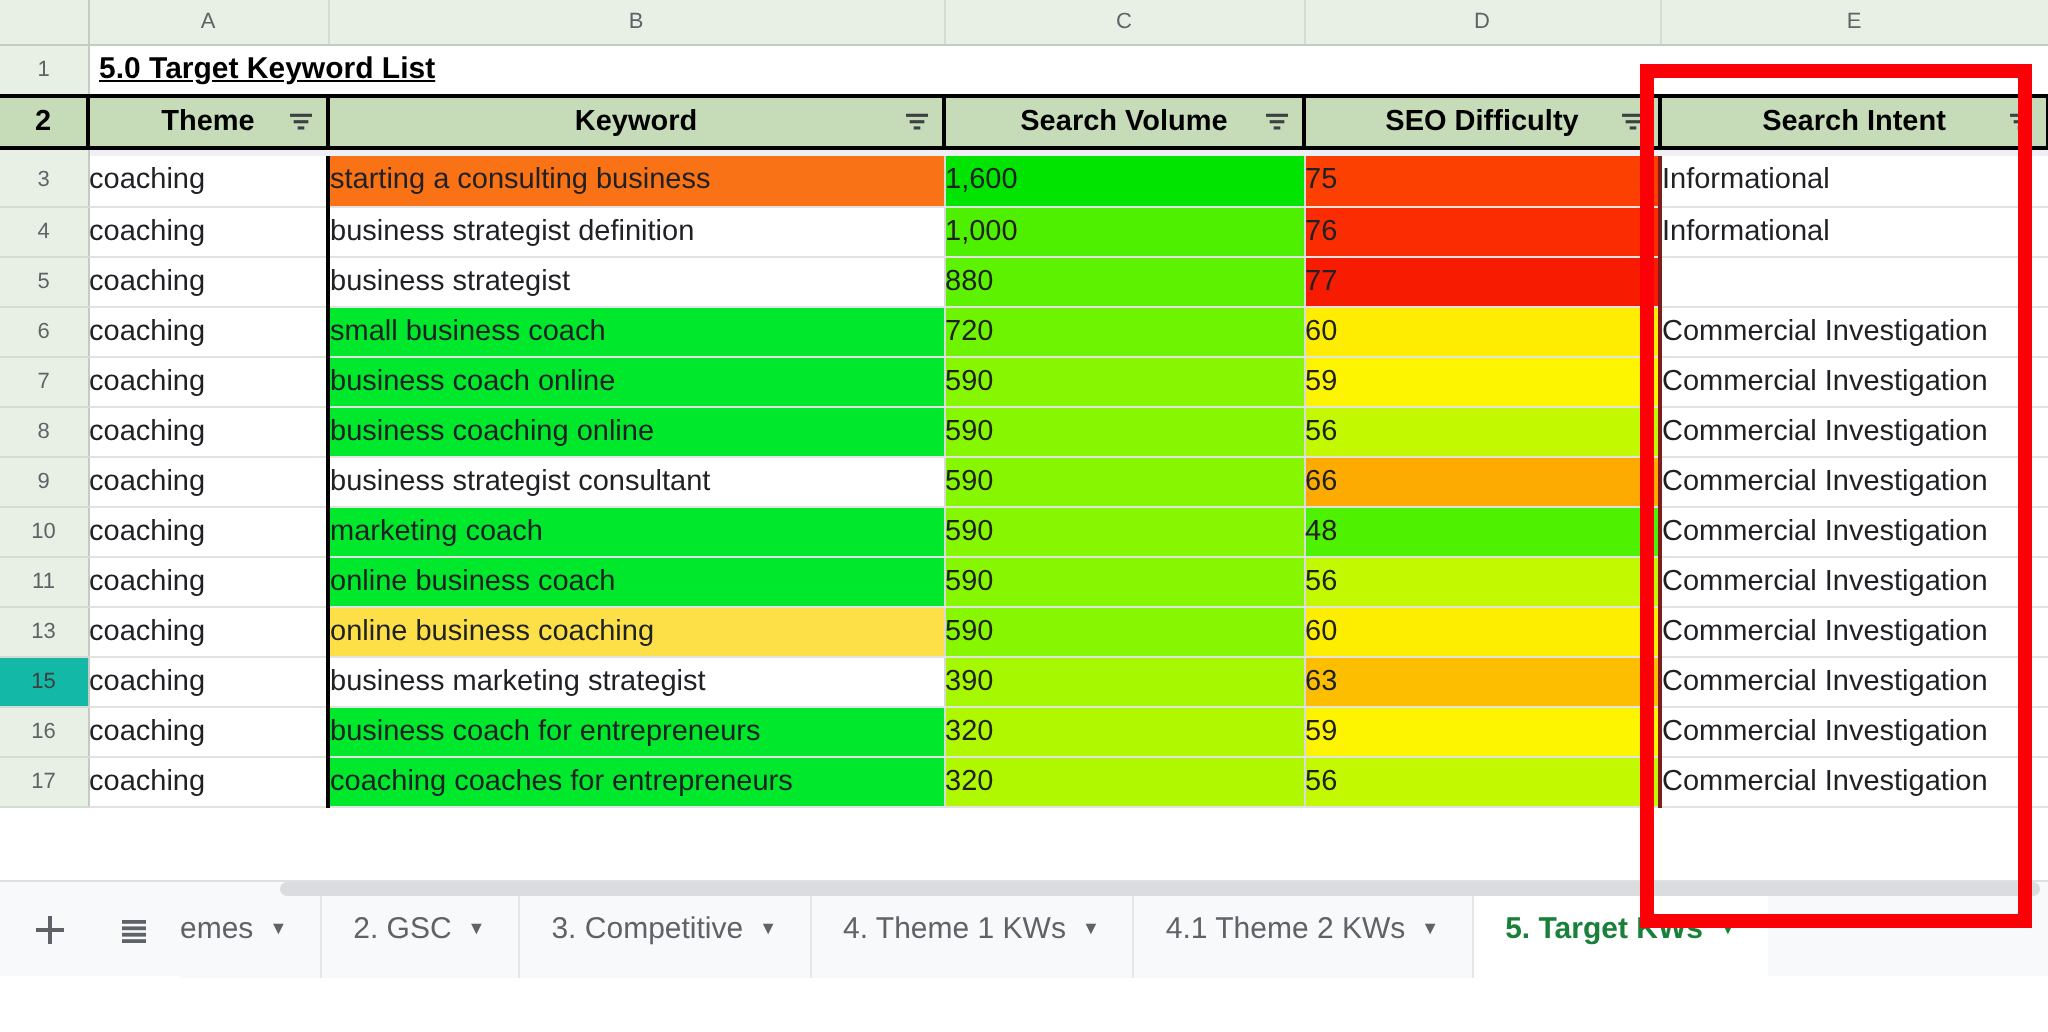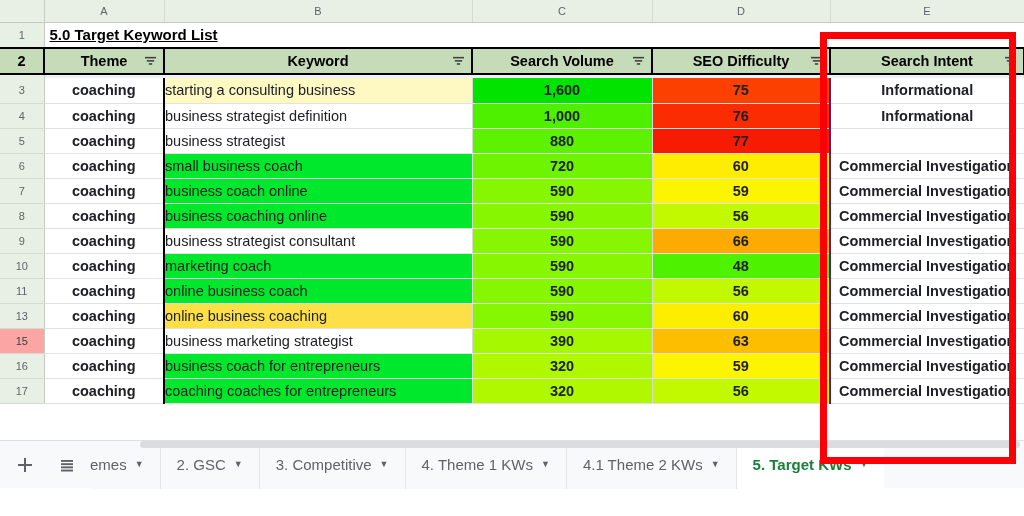--- a/index.html
+++ b/index.html
@@ -36,29 +36,29 @@
   }
   .colhdr.corner { background:#e8f0e5; border-right:1px solid #c3ccc0; }
 
   
   .rowhdr {
     background:#e8f0e5; color:#5f6368; font-size:11px;
     text-align:center; vertical-align:middle;
     border-right:1px solid #c3ccc0; border-bottom:1px solid #d4dbd2;
     width:44px;
   }
-  .rowhdr.sel { background:#fca5a5; color:#3c4043;margin-left:40px; }
+  .rowhdr.sel { background:#14b8a6; color:#3c4043;margin-left:40px; }
 
   
   .cell {
     font-size:14.5px; color:#202124; vertical-align:middle;
     border-right:1px solid #d9d9d9; border-bottom:1px solid #e2e2e2;
     white-space:nowrap; overflow:visible; height:25px;
   }
-  .ctr { text-align:center;font-weight:bold; }
+  .ctr { text-align:left; }
   .lft { text-align:left; padding-left:5px; }
 
   
   tr.row-title .cell { height:26px; background:#ffffff; border-right:none; border-bottom:1px solid #e2e2e2;}
   .title-text {
     font-weight:bold; font-size:15px; color:#000;
     text-decoration:underline; padding-left:5px;
   }
   tr.row-title .filler { background:#ffffff; border-bottom:1px solid #e2e2e2; }
 
@@ -76,21 +76,21 @@
   .hdr-label { flex:0 0 auto; }
   .filter-ico { position:absolute; right:6px; top:50%; transform:translateY(-50%);
                 width:13px; height:11px; display:block; }
 
   
   tr.row-gap td { height:4px; background:#eef0f5; border:none; padding:0; }
   tr.row-gap td.rh { background:#e8f0e5; border-right:1px solid #c3ccc0; }
 
   
   .bdiv { border-left:2px solid #000; }
-  .ediv-r { border-right:2px solid #4c1d95; }
+  .ediv-r { border-right:2px solid #7f1d1d; }
 
   
   #red-box {
     position:absolute; left:820px; top:32px; width:196px; height:432px;
     border:7px solid #fb0007; pointer-events:none; z-index:40;
   }
 
   
   #sheet-bar {
     position:absolute; left:0; top:440px; width:1024px; height:48px;
@@ -199,21 +199,21 @@
               </div>
             </td>
           </tr>
           <tr class="row-gap">
             <td class="rh"></td>
             <td colspan="5"></td>
           </tr>
           <tr>
             <td class="rowhdr">3</td>
             <td class="cell ctr">coaching</td>
-            <td class="cell lft bdiv" style="background:#fef9c3">starting a consulting business</td>
+            <td class="cell lft bdiv" style="background:#f97316">starting a consulting business</td>
             <td class="cell ctr" style="background:#00e400">1,600</td>
             <td class="cell ctr ediv-r" style="background:#fb4001">75</td>
             <td class="cell ctr">Informational</td>
           </tr>
           <tr>
             <td class="rowhdr">4</td>
             <td class="cell ctr">coaching</td>
             <td class="cell lft bdiv" style="background:#ffffff">business strategist definition</td>
             <td class="cell ctr" style="background:#4ef000">1,000</td>
             <td class="cell ctr ediv-r" style="background:#fb2c01">76</td>

